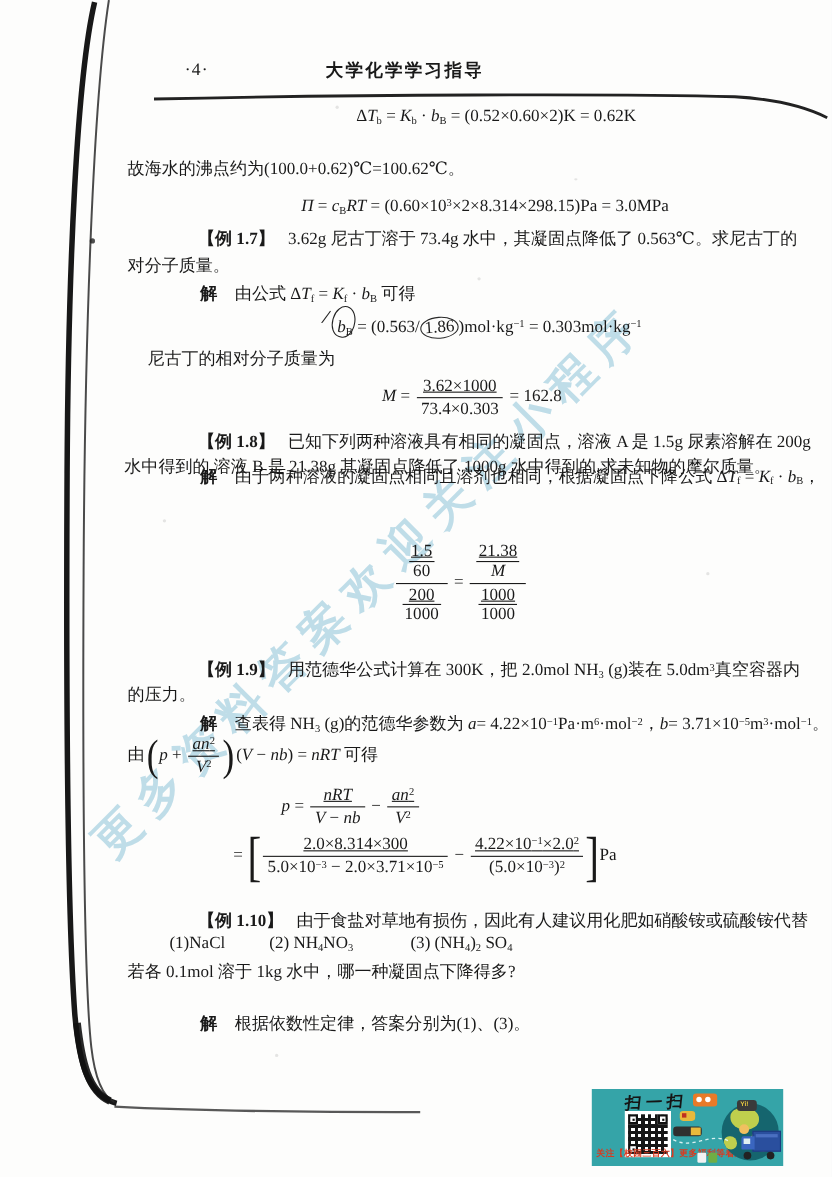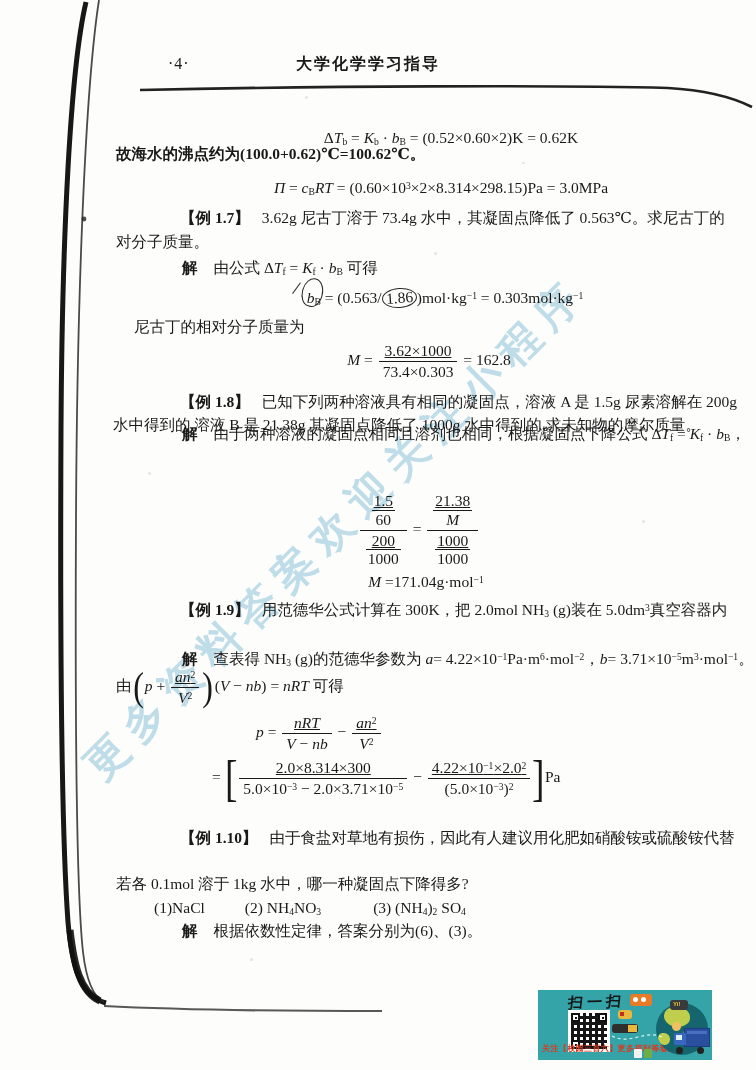--- a/index.html
+++ b/index.html
@@ -104,25 +104,25 @@
   <div class="speck" style="left:305px;top:96px;width:3px;height:3px;"></div>
   <div class="speck" style="left:522px;top:162px;width:3px;height:2px;"></div>
   <div class="speck" style="left:434px;top:252px;width:3px;height:3px;"></div>
   <div class="speck" style="left:148px;top:472px;width:3px;height:3px;"></div>
   <div class="speck" style="left:642px;top:520px;width:3px;height:3px;"></div>
   <div class="speck" style="left:250px;top:958px;width:3px;height:3px;"></div>
 
   <div class="pageno">·4·</div>
   <div class="booktitle">大学化学学习指导</div>
 
-  <div class="blk center" style="top:126px;padding-left:64px;text-align:center;">
+  <div class="blk center" style="top:94px;padding-left:64px;text-align:center;">
     <span><span>Δ</span><span class="m-i">T</span><span class="m-sub">b</span><span> = </span><span class="m-i">K</span><span class="m-sub">b</span><span> · </span><span class="m-i">b</span><span class="m-sub">B</span><span> = (0.52×0.60×2)K = 0.62K</span></span>
   </div>
 
-  <div class="blk" style="top:142px;font-weight:bold;">故海水的沸点约为(100.0+0.62)℃=100.62℃。</div>
+  <div class="blk" style="top:142px;">故海水的沸点约为(100.0+0.62)℃=100.62℃。</div>
 
   <div class="blk center" style="top:174px;padding-left:44px;">
     <span><span class="m-i">Π</span><span> = </span><span class="m-i">c</span><span class="m-sub">B</span><span class="m-i">RT</span><span>  = (0.60×10</span><span class="m-sup">3</span><span>×2×8.314×298.15)Pa = 3.0MPa</span></span>
   </div>
 
   <div class="blk" style="top:206px;">
     <span style="padding-left:64px;"></span><span class="bhead">【例 1.7】</span><span>3.62g 尼古丁溶于 73.4g 水中，其凝固点降低了 0.563℃。求尼古丁的</span>
   </div>
   <div class="blk" style="top:230px;">对分子质量。</div>
   <div class="blk jblk" style="top:256px;">
@@ -147,49 +147,47 @@
     <span class="frac">
       <span class="num"><span class="frac"><span class="num">1.5</span><span class="den">60</span></span></span>
       <span class="den"><span class="frac"><span class="num">200</span><span class="den">1000</span></span></span>
     </span>
     <span>=</span>
     <span class="frac">
       <span class="num"><span class="frac"><span class="num">21.38</span><span class="den"><span class="m-i">M</span></span></span></span>
       <span class="den"><span class="frac"><span class="num">1000</span><span class="den">1000</span></span></span>
     </span>
   </div>
-  <div class="blk center" style="top:568px;padding-left:14px;">
-    <span><span class="m-i">M</span><span> =</span><span>171.04g·mol</span><span class="m-sup">−1</span></span>
-  </div>
 
   <div class="blk" style="top:596px;">
     <span style="padding-left:64px;"></span><span class="bhead">【例 1.9】</span><span><span>用范德华公式计算在 300K，把 2.0mol NH</span><span class="m-sub">3</span><span> (g)装在 5.0dm</span><span class="m-sup">3</span><span>真空容器内</span></span>
   </div>
+  <div class="blk" style="top:620px;">的压力。</div>
   <div class="blk jblk" style="top:645px;">
     <span class="jlab">解</span><span><span>查表得 NH</span><span class="m-sub">3</span><span> (g)的范德华参数为 </span><span class="m-i">a</span><span>= 4.22×10</span><span class="m-sup">−1</span><span>Pa·m</span><span class="m-sup">6</span><span>·mol</span><span class="m-sup">−2</span><span>，</span><span class="m-i">b</span><span>= 3.71×10</span><span class="m-sup">−5</span><span>m</span><span class="m-sup">3</span><span>·mol</span><span class="m-sup">−1</span><span>。</span></span>
   </div>
   <div class="blk" style="top:668px;">
     <span>由</span><span class="bigpar">(</span><span><span class="m-i">p</span><span> + </span></span><span class="frac"><span class="num"><span class="m-i">an</span><span class="m-sup">2</span></span><span class="den"><span class="m-i">V</span><span class="m-sup">2</span></span></span><span class="bigpar">)</span><span><span>(</span><span class="m-i">V</span><span> − </span><span class="m-i">nb</span><span>) = </span><span class="m-i">nRT</span><span> 可得</span></span>
   </div>
   <div class="blk" style="top:714px;padding-left:140px;">
     <span><span class="m-i">p</span><span> = </span></span><span class="frac"><span class="num"><span class="m-i">nRT</span></span><span class="den"><span class="m-i">V</span><span> − </span><span class="m-i">nb</span></span></span><span> − </span><span class="frac"><span class="num"><span class="m-i">an</span><span class="m-sup">2</span></span><span class="den"><span class="m-i">V</span><span class="m-sup">2</span></span></span>
   </div>
   <div class="blk" style="top:756px;padding-left:96px;">
     <span>= </span><span class="bigbr">[</span><span class="frac"><span class="num">2.0×8.314×300</span><span class="den"><span>5.0×10</span><span class="m-sup">−3</span><span> − 2.0×3.71×10</span><span class="m-sup">−5</span></span></span><span> − </span><span class="frac"><span class="num"><span>4.22×10</span><span class="m-sup">−1</span><span>×2.0</span><span class="m-sup">2</span></span><span class="den"><span>(5.0×10</span><span class="m-sup">−3</span><span>)</span><span class="m-sup">2</span></span></span><span class="bigbr">]</span><span>Pa</span>
   </div>
 
   <div class="blk" style="top:826px;">
     <span style="padding-left:64px;"></span><span class="bhead">【例 1.10】</span><span>由于食盐对草地有损伤，因此有人建议用化肥如硝酸铵或硫酸铵代替</span>
   </div>
   <div class="blk" style="top:872px;">若各 0.1mol 溶于 1kg 水中，哪一种凝固点下降得多?</div>
-  <div class="blk" style="top:896px;padding-left:38px;">
+  <div class="blk" style="top:846px;padding-left:38px;">
     <span style="margin-right:40px;">(1)NaCl</span><span style="margin-right:52px;"><span>(2) NH</span><span class="m-sub">4</span><span>NO</span><span class="m-sub">3</span></span><span><span>(3) (NH</span><span class="m-sub">4</span><span>)</span><span class="m-sub">2</span><span> SO</span><span class="m-sub">4</span></span>
   </div>
   <div class="blk jblk" style="top:919px;">
-    <span class="jlab">解</span><span>根据依数性定律，答案分别为(6)、(3)。</span>
+    <span class="jlab">解</span><span>根据依数性定律，答案分别为(1)、(3)。</span>
   </div>
 
   <div class="banner">
     <div class="scanlabel">扫一扫</div>
     <div class="qr">
       <div class="qr-inner"></div>
       <div class="qr-f" style="left:3px;top:3px;"></div>
       <div class="qr-f" style="right:3px;top:3px;"></div>
       <div class="qr-f" style="left:3px;bottom:3px;"></div>
     </div>

